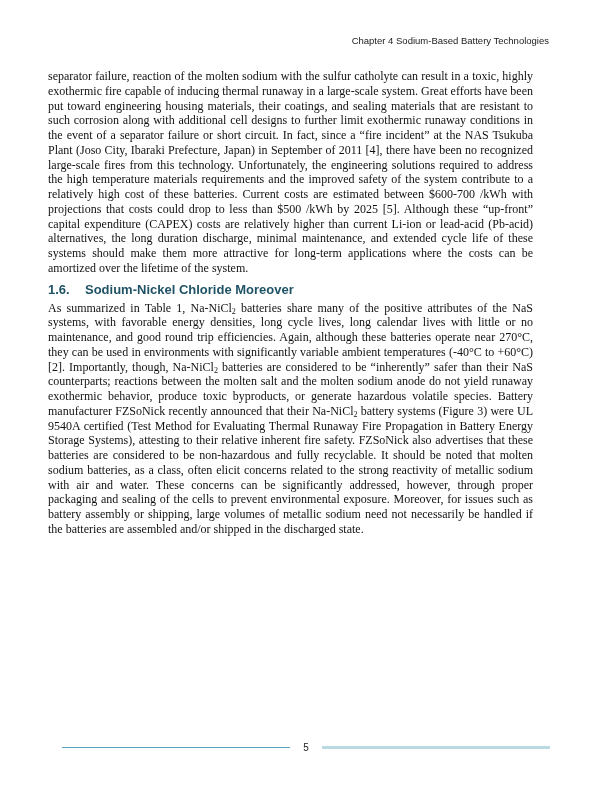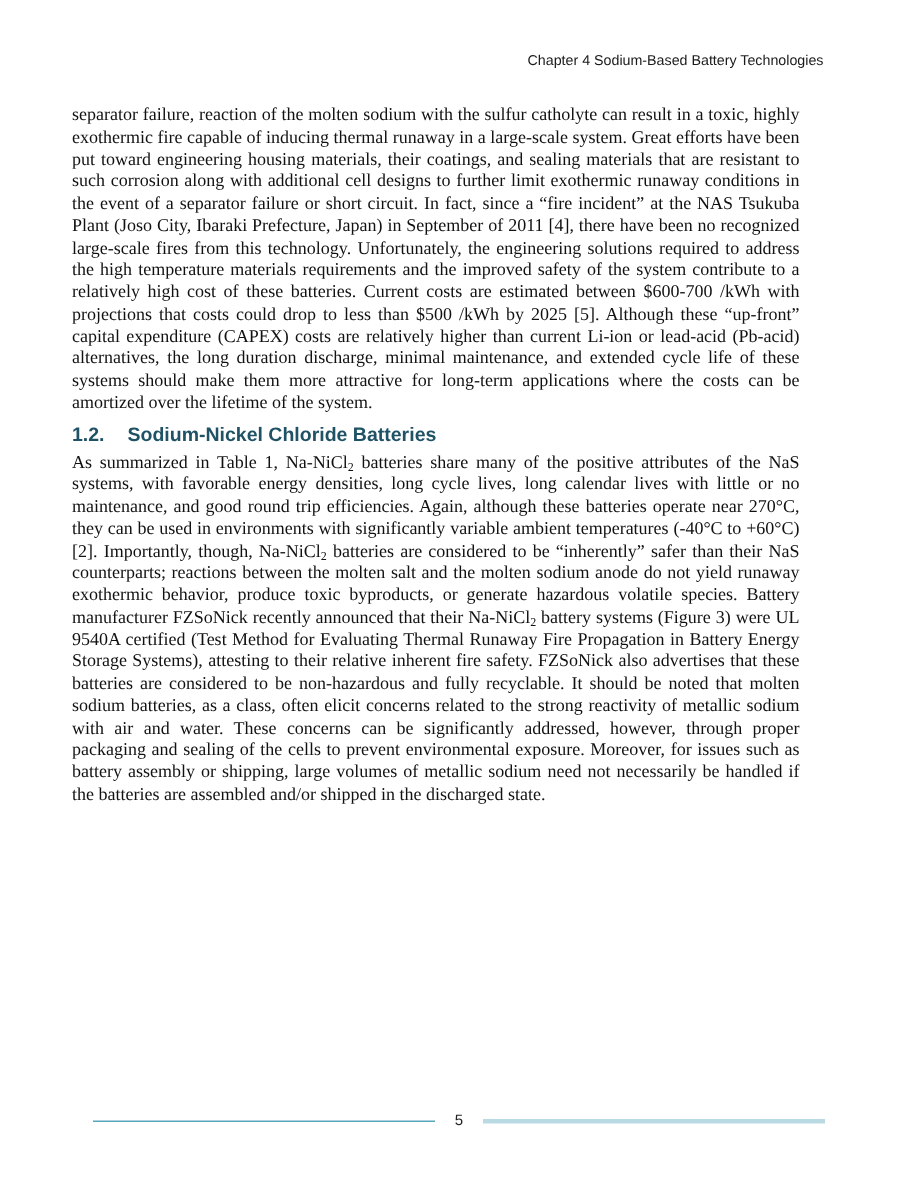--- a/index.html
+++ b/index.html
@@ -77,21 +77,21 @@
 <div class="page">
 
   <div class="running-header">
     <span>Chapter 4 Sodium-Based Battery Technologies</span>
   </div>
 
   <div class="body-block">
     <p class="para">separator failure, reaction of the molten sodium with the sulfur catholyte can result in a toxic, highly exothermic fire capable of inducing thermal runaway in a large-scale system. Great efforts have been put toward engineering housing materials, their coatings, and sealing materials that are resistant to such corrosion along with additional cell designs to further limit exothermic runaway conditions in the event of a separator failure or short circuit. In fact, since a “fire incident” at the NAS Tsukuba Plant (Joso City, Ibaraki Prefecture, Japan) in September of 2011 [4], there have been no recognized large-scale fires from this technology. Unfortunately, the engineering solutions required to address the high temperature materials requirements and the improved safety of the system contribute to a relatively high cost of these batteries. Current costs are estimated between $600-700 /kWh with projections that costs could drop to less than $500 /kWh by 2025 [5]. Although these “up-front” capital expenditure (CAPEX) costs are relatively higher than current Li-ion or lead-acid (Pb-acid) alternatives, the long duration discharge, minimal maintenance, and extended cycle life of these systems should make them more attractive for long-term applications where the costs can be amortized over the lifetime of the system.</p>
 
     <h2 class="section-heading">
-      <span class="sec-num">1.2.</span><span>Sodium-Nickel Chloride Batteries</span>
+      <span class="sec-num">1.6.</span><span>Sodium-Nickel Chloride Moreover</span>
     </h2>
 
     <p class="para">As summarized in Table 1, Na-NiCl<sub>2</sub> batteries share many of the positive attributes of the NaS systems, with favorable energy densities, long cycle lives, long calendar lives with little or no maintenance, and good round trip efficiencies. Again, although these batteries operate near 270°C, they can be used in environments with significantly variable ambient temperatures (-40°C to +60°C) [2]. Importantly, though, Na-NiCl<sub>2</sub> batteries are considered to be “inherently” safer than their NaS counterparts; reactions between the molten salt and the molten sodium anode do not yield runaway exothermic behavior, produce toxic byproducts, or generate hazardous volatile species. Battery manufacturer FZSoNick recently announced that their Na-NiCl<sub>2</sub> battery systems (Figure 3) were UL 9540A certified (Test Method for Evaluating Thermal Runaway Fire Propagation in Battery Energy Storage Systems), attesting to their relative inherent fire safety. FZSoNick also advertises that these batteries are considered to be non-hazardous and fully recyclable. It should be noted that molten sodium batteries, as a class, often elicit concerns related to the strong reactivity of metallic sodium with air and water. These concerns can be significantly addressed, however, through proper packaging and sealing of the cells to prevent environmental exposure. Moreover, for issues such as battery assembly or shipping, large volumes of metallic sodium need not necessarily be handled if the batteries are assembled and/or shipped in the discharged state.</p>
   </div>
 
   <div class="footer">
     <div class="rule left"></div>
     <span class="page-num">5</span>
     <div class="rule right"></div>
   </div>

